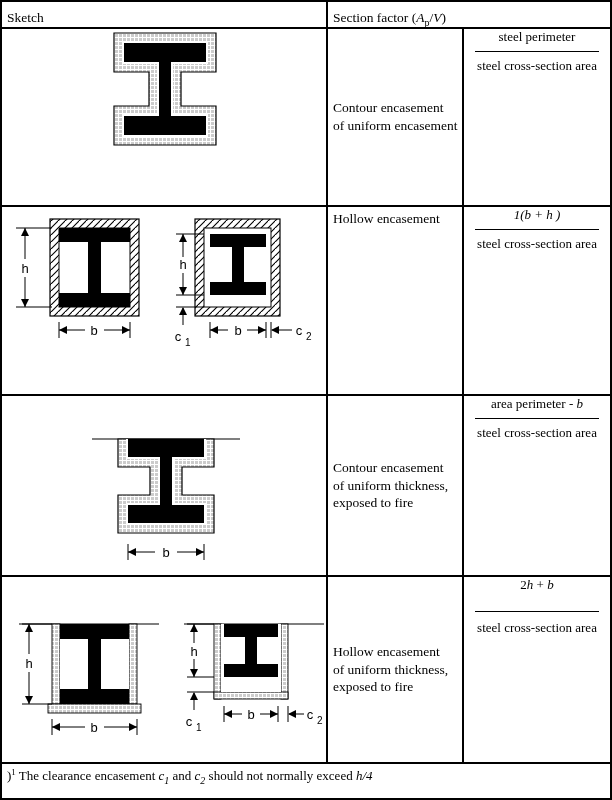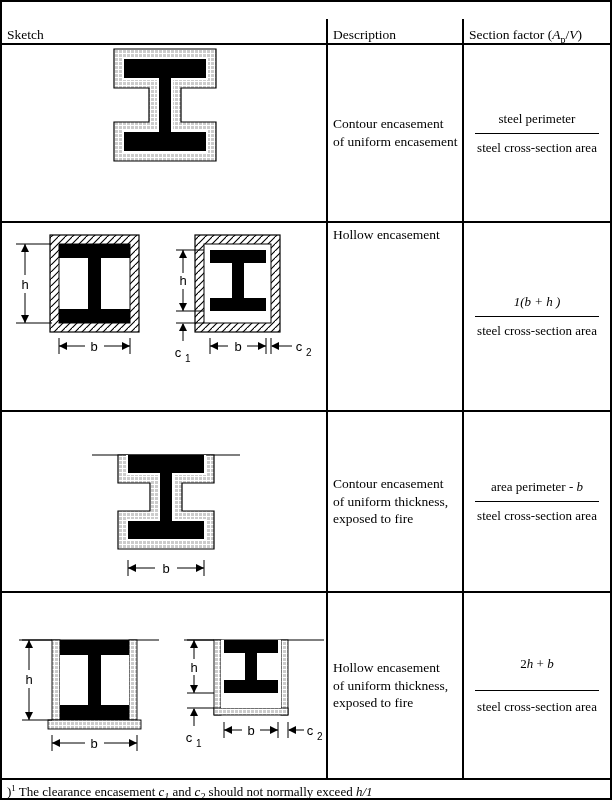--- a/index.html
+++ b/index.html
@@ -3,49 +3,48 @@
 <meta charset="utf-8">
 <style>
   html,body{margin:0;padding:0;background:#fff;}
   body{width:612px;height:800px;font-family:"Liberation Serif",serif;color:#000;}
   .table{box-sizing:border-box;width:612px;height:800px;border:2px solid #000;display:flex;flex-direction:column;}
   .trow{box-sizing:border-box;display:flex;border-bottom:2px solid #000;}
   .trow:last-child{border-bottom:none;}
   .c1{box-sizing:border-box;width:326px;border-right:2px solid #000;position:relative;}
   .c2{box-sizing:border-box;width:136px;border-right:2px solid #000;}
   .c3{box-sizing:border-box;flex:1;}
-  .hrow{height:27px;margin-top:17px;}
+  .hrow{height:27px;}
   .hcell{font-size:13.5px;padding:8px 0 0 5px;}
   .r1{height:178px;}
   .r2{height:189px;}
   .r3{height:181px;}
   .r4{height:187px;}
   .desc{display:flex;flex-direction:column;justify-content:center;font-size:13.5px;line-height:1.3;padding:3px 2px 3px 5px;white-space:nowrap;}
   .desc.top{justify-content:flex-start;}
-  .factor{display:flex;align-items:center;justify-content:center;font-size:13px;}
+  .factor{display:flex;justify-content:center;font-size:13px;}
   .frac{display:flex;flex-direction:column;align-items:center;text-align:center;white-space:nowrap;}
   .frac .fline{width:124px;border-top:1.2px solid #000;margin:6px 0;}
   .frac.tall .fline{margin:18px 0 8px 0;}
   .sup{font-size:9px;vertical-align:super;line-height:0;}
   .it{font-style:italic;}
   .hsub{font-size:10px;vertical-align:sub;line-height:0;}
   .foot{flex:1;font-size:13px;padding:4px 0 0 5px;white-space:nowrap;}
   .fitsub{font-size:10px;font-style:italic;vertical-align:sub;line-height:0;}
   svg{display:block;}
   .dimtxt{font-family:"Liberation Sans",sans-serif;font-size:13px;fill:#000;}
   .dimsub{font-family:"Liberation Sans",sans-serif;font-size:10px;fill:#000;}
 </style>
 </head>
 <body>
 
 <div class="table">
 
   <div class="trow hrow">
     <div class="c1 hcell">Sketch</div>
-    <div class="c2 hcell">Description</div>
     <div class="c3 hcell"><span>Section factor (</span><span class="it">A</span><span class="hsub">p</span><span>/</span><span class="it">V</span><span>)</span></div>
   </div>
 
   <div class="trow r1">
     <div class="c1">
       <svg width="326" height="176" viewBox="0 0 326 176">
         <defs>
           <pattern id="stip" width="4" height="4" patternUnits="userSpaceOnUse">
             <rect width="4" height="4" fill="#cccccc"></rect>
             <path d="M0 0.5H4M0.5 0V4" stroke="#ffffff" stroke-width="1"></path>
@@ -249,16 +248,16 @@
     <div class="c3 factor">
       <div class="frac tall">
         <div><span>2</span><span class="it">h</span><span> + </span><span class="it">b</span></div>
         <div class="fline"></div>
         <div>steel cross-section area</div>
       </div>
     </div>
   </div>
 
   <div class="trow foot">
-    <div><span>)</span><span class="sup">1</span><span> The clearance encasement </span><span class="it">c</span><span class="fitsub">1</span><span> and </span><span class="it">c</span><span class="fitsub">2</span><span> should not normally exceed </span><span class="it">h/1</span></div>
+    <div><span>)</span><span class="sup">1</span><span> The clearance encasement </span><span class="it">c</span><span class="fitsub">1</span><span> and </span><span class="it">c</span><span class="fitsub">2</span><span> should not normally exceed </span><span class="it">h/4</span></div>
   </div>
 
 </div>
 
 </body></html>

